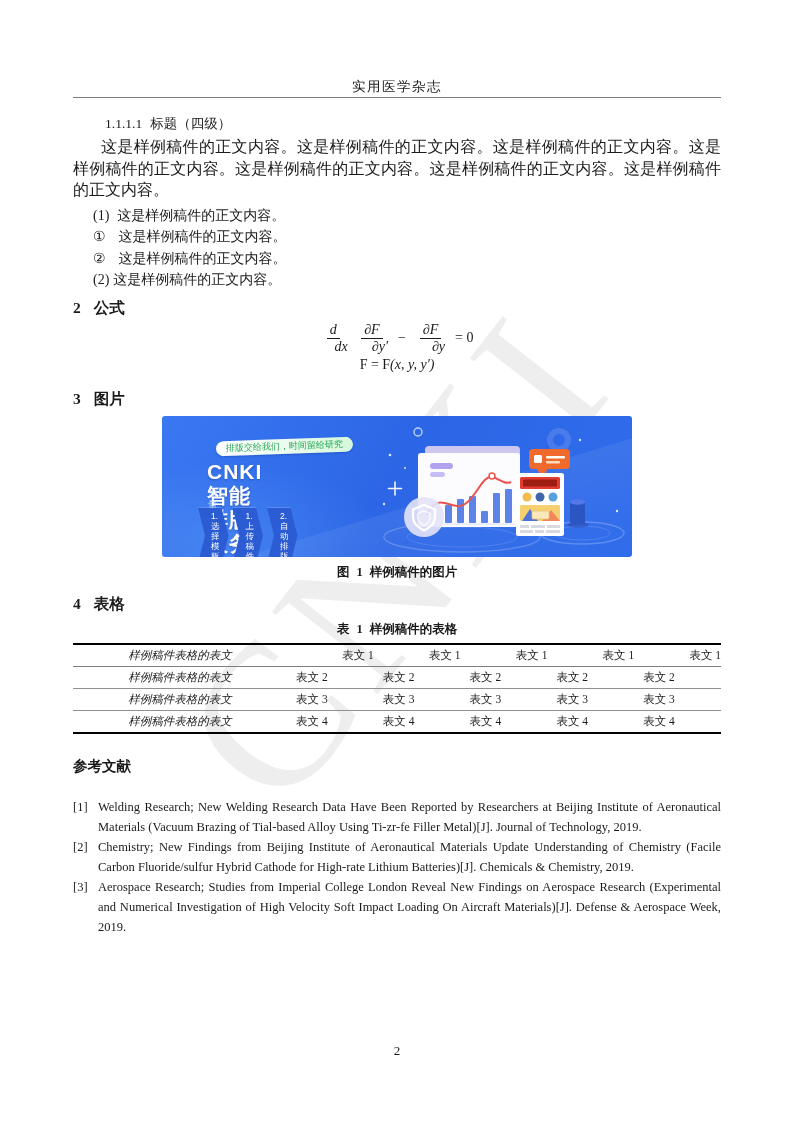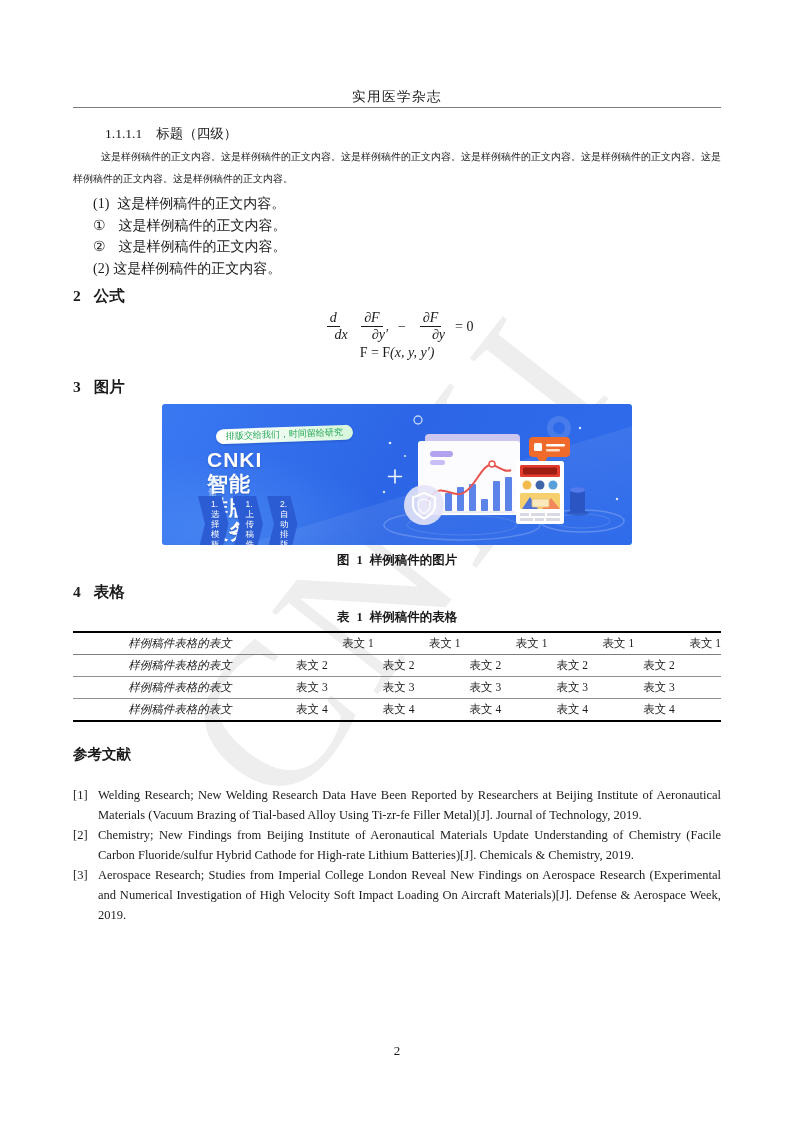--- a/index.html
+++ b/index.html
@@ -2,35 +2,35 @@
 <html><head>
 <meta charset="utf-8">
 <style>
   html,body{margin:0;padding:0;background:#ffffff;}
   .page{position:relative;width:794px;height:1123px;margin:0 auto;background:#fff;
         font-family:"Liberation Serif","DejaVu Serif",serif;color:#1b1b1b;overflow:hidden;}
   .watermark{position:absolute;left:50%;top:50%;z-index:0;
         transform:translate(-50%,-52%) rotate(-52deg);
         font-family:"Liberation Serif","DejaVu Serif",serif;font-size:205px;
         color:rgba(15,15,15,0.07);letter-spacing:12px;white-space:nowrap;pointer-events:none;}
-  .content{position:relative;z-index:1;padding:10px 73px;}
+  .content{position:relative;z-index:1;padding:0 73px;}
 
   
   .journal-header{padding-top:79px;text-align:center;font-size:13.5px;letter-spacing:1.5px;line-height:16px;}
   .header-rule{border:none;border-top:1.6px solid #7d7d7d;margin:2px 0 0 0;}
 
   
-  .h4{margin:16px 0 0 32px;font-size:13.5px;line-height:19px;display:flex;gap:14px;}
+  .h4{margin:16px 0 0 32px;font-size:13.5px;line-height:19px;display:flex;gap:8px;}
   .h2{margin-top:7px;font-size:15.5px;font-weight:bold;line-height:20px;display:flex;gap:13px;}
   .h2.sp14{margin-top:14px;}
   .h2.sp13{margin-top:13px;}
   .refs-heading{margin-top:22px;font-size:14.5px;font-weight:bold;line-height:20px;}
 
   
-  .para{margin-top:3px;font-size:10px;line-height:21.5px;text-align:justify;text-indent:28px;}
+  .para{margin-top:3px;font-size:16px;line-height:21.5px;text-align:justify;text-indent:28px;}
   .doc-list{margin-top:4px;}
   .doc-list .li{display:flex;font-size:14px;line-height:21.5px;padding-left:20px;}
   .doc-list .li .mk{flex:none;}
   .li.g8  .tx{margin-left:8px;}
   .li.g13 .tx{margin-left:13px;}
   .li.g4  .tx{margin-left:4px;}
 
   
   .formula{margin-top:4px;text-align:center;}
   .eq-line1{display:flex;justify-content:center;align-items:center;font-size:14px;gap:2px;}

